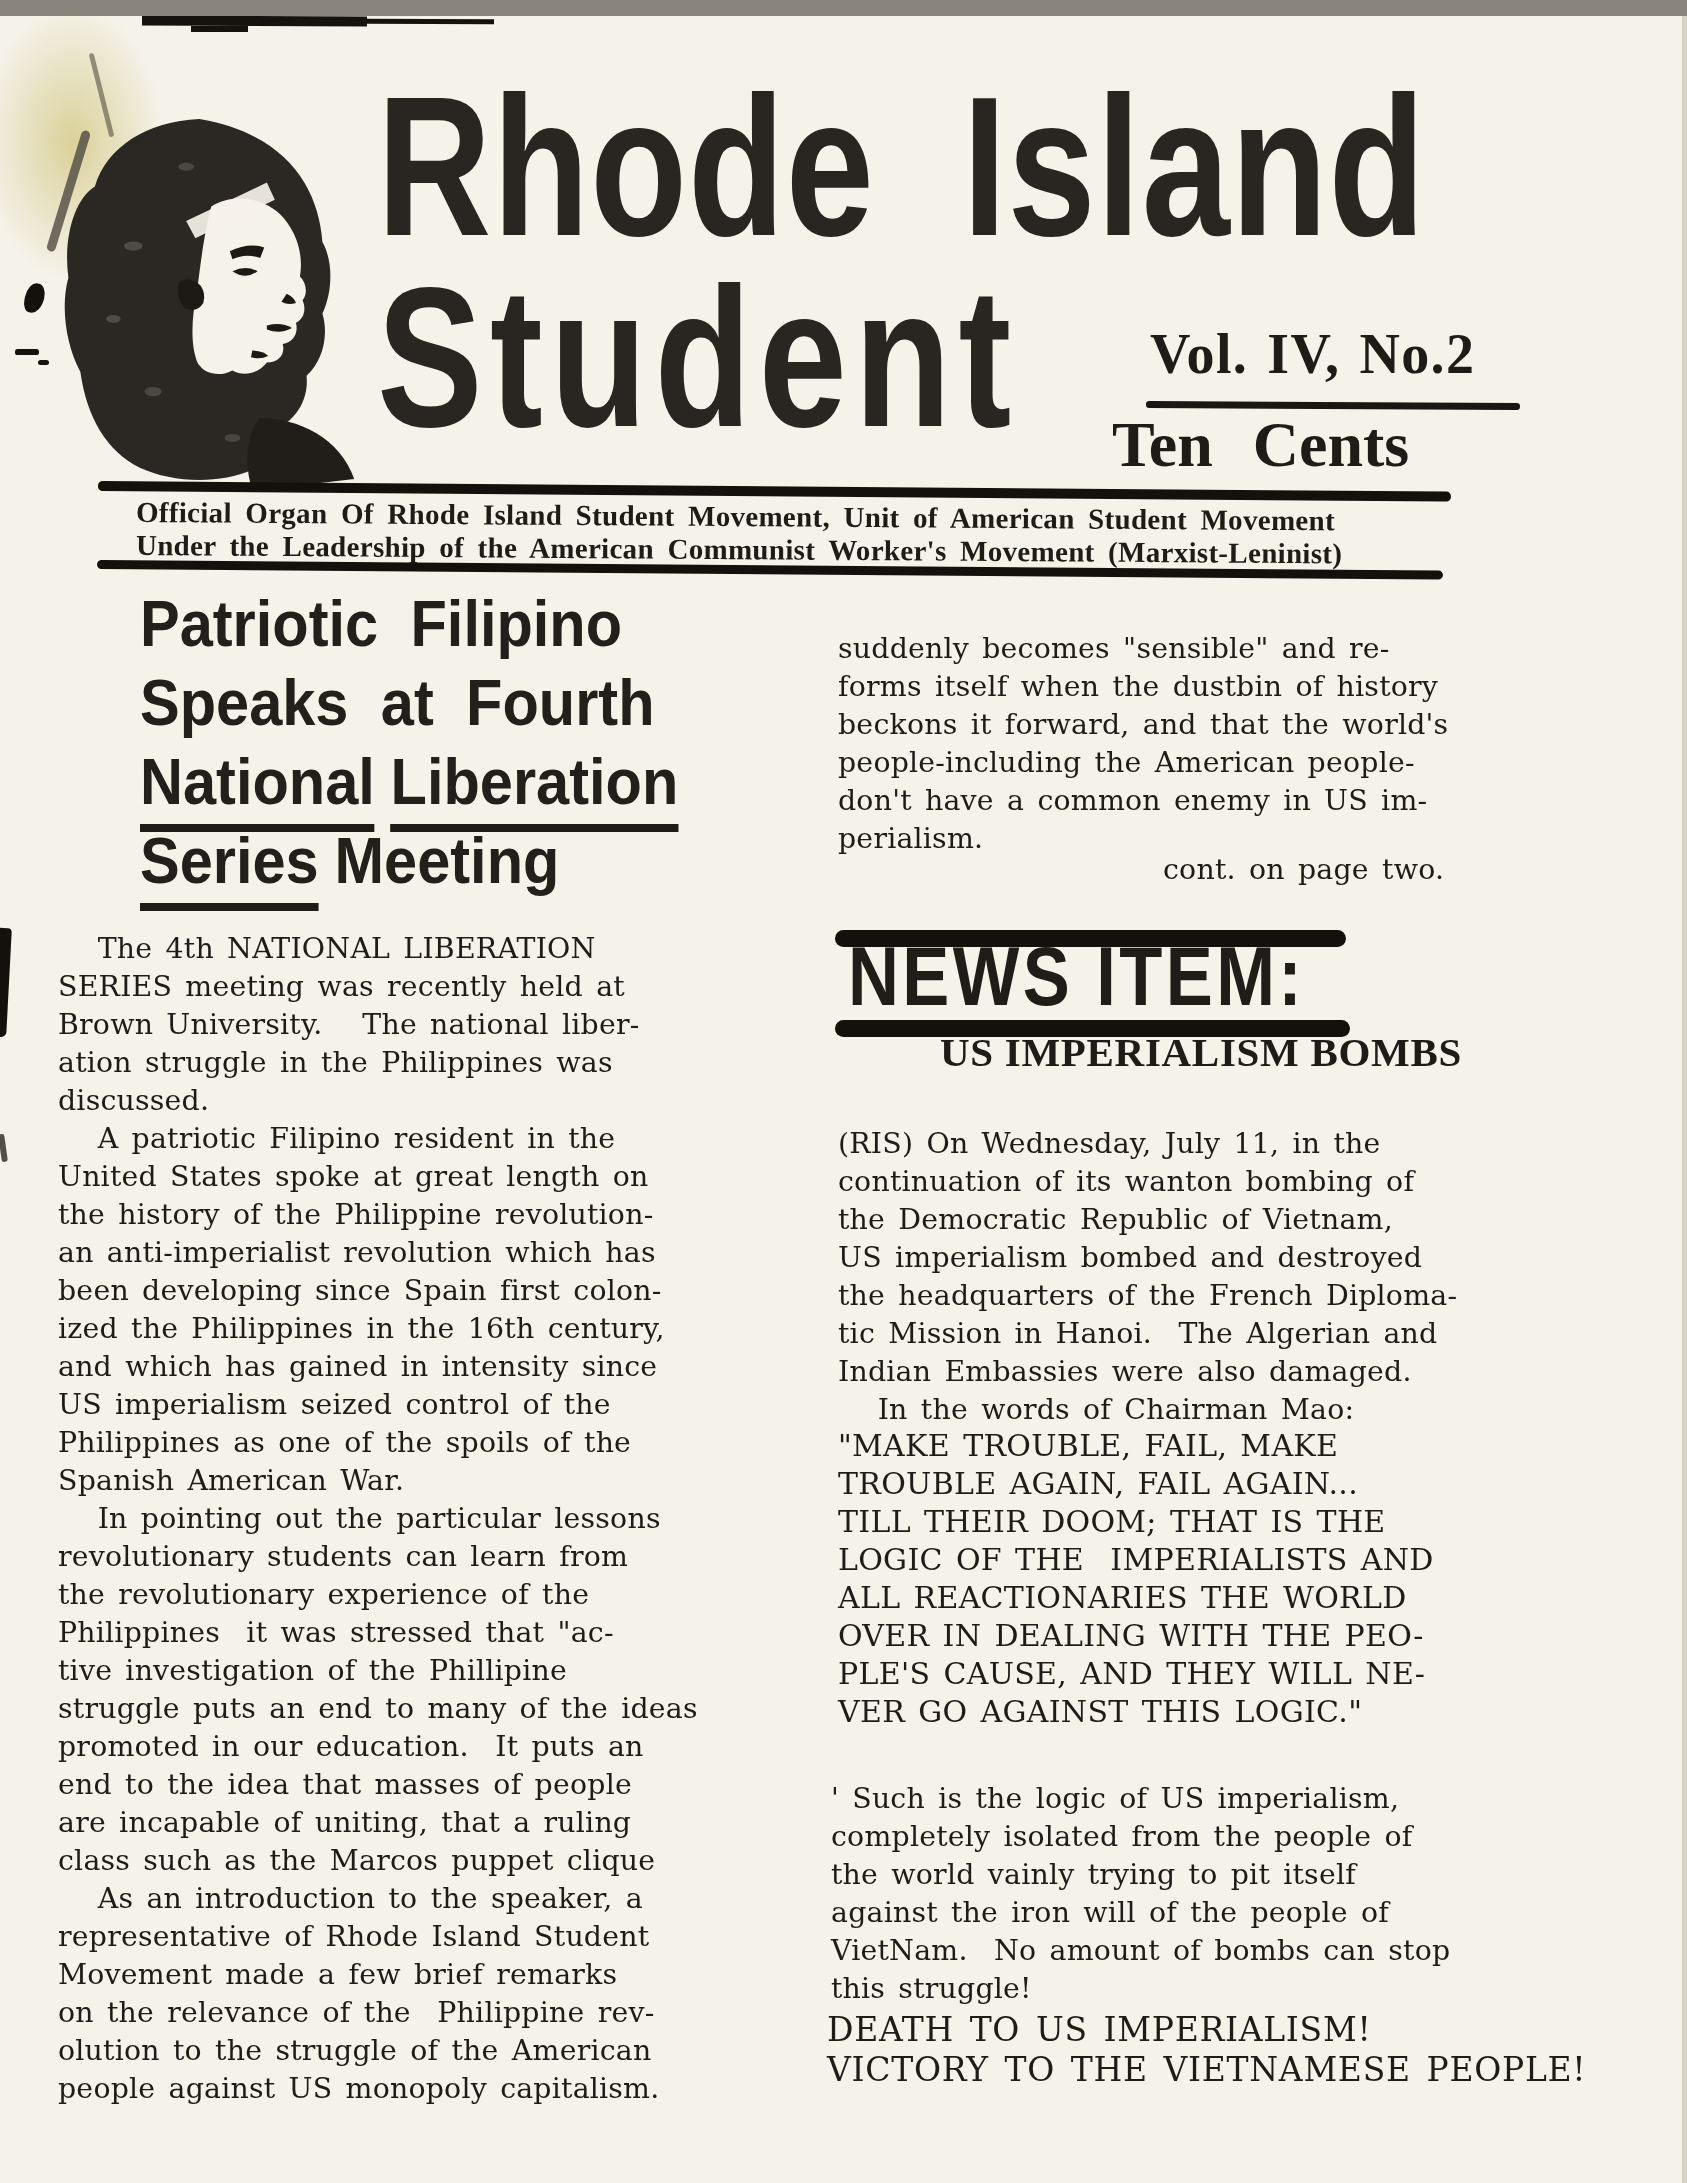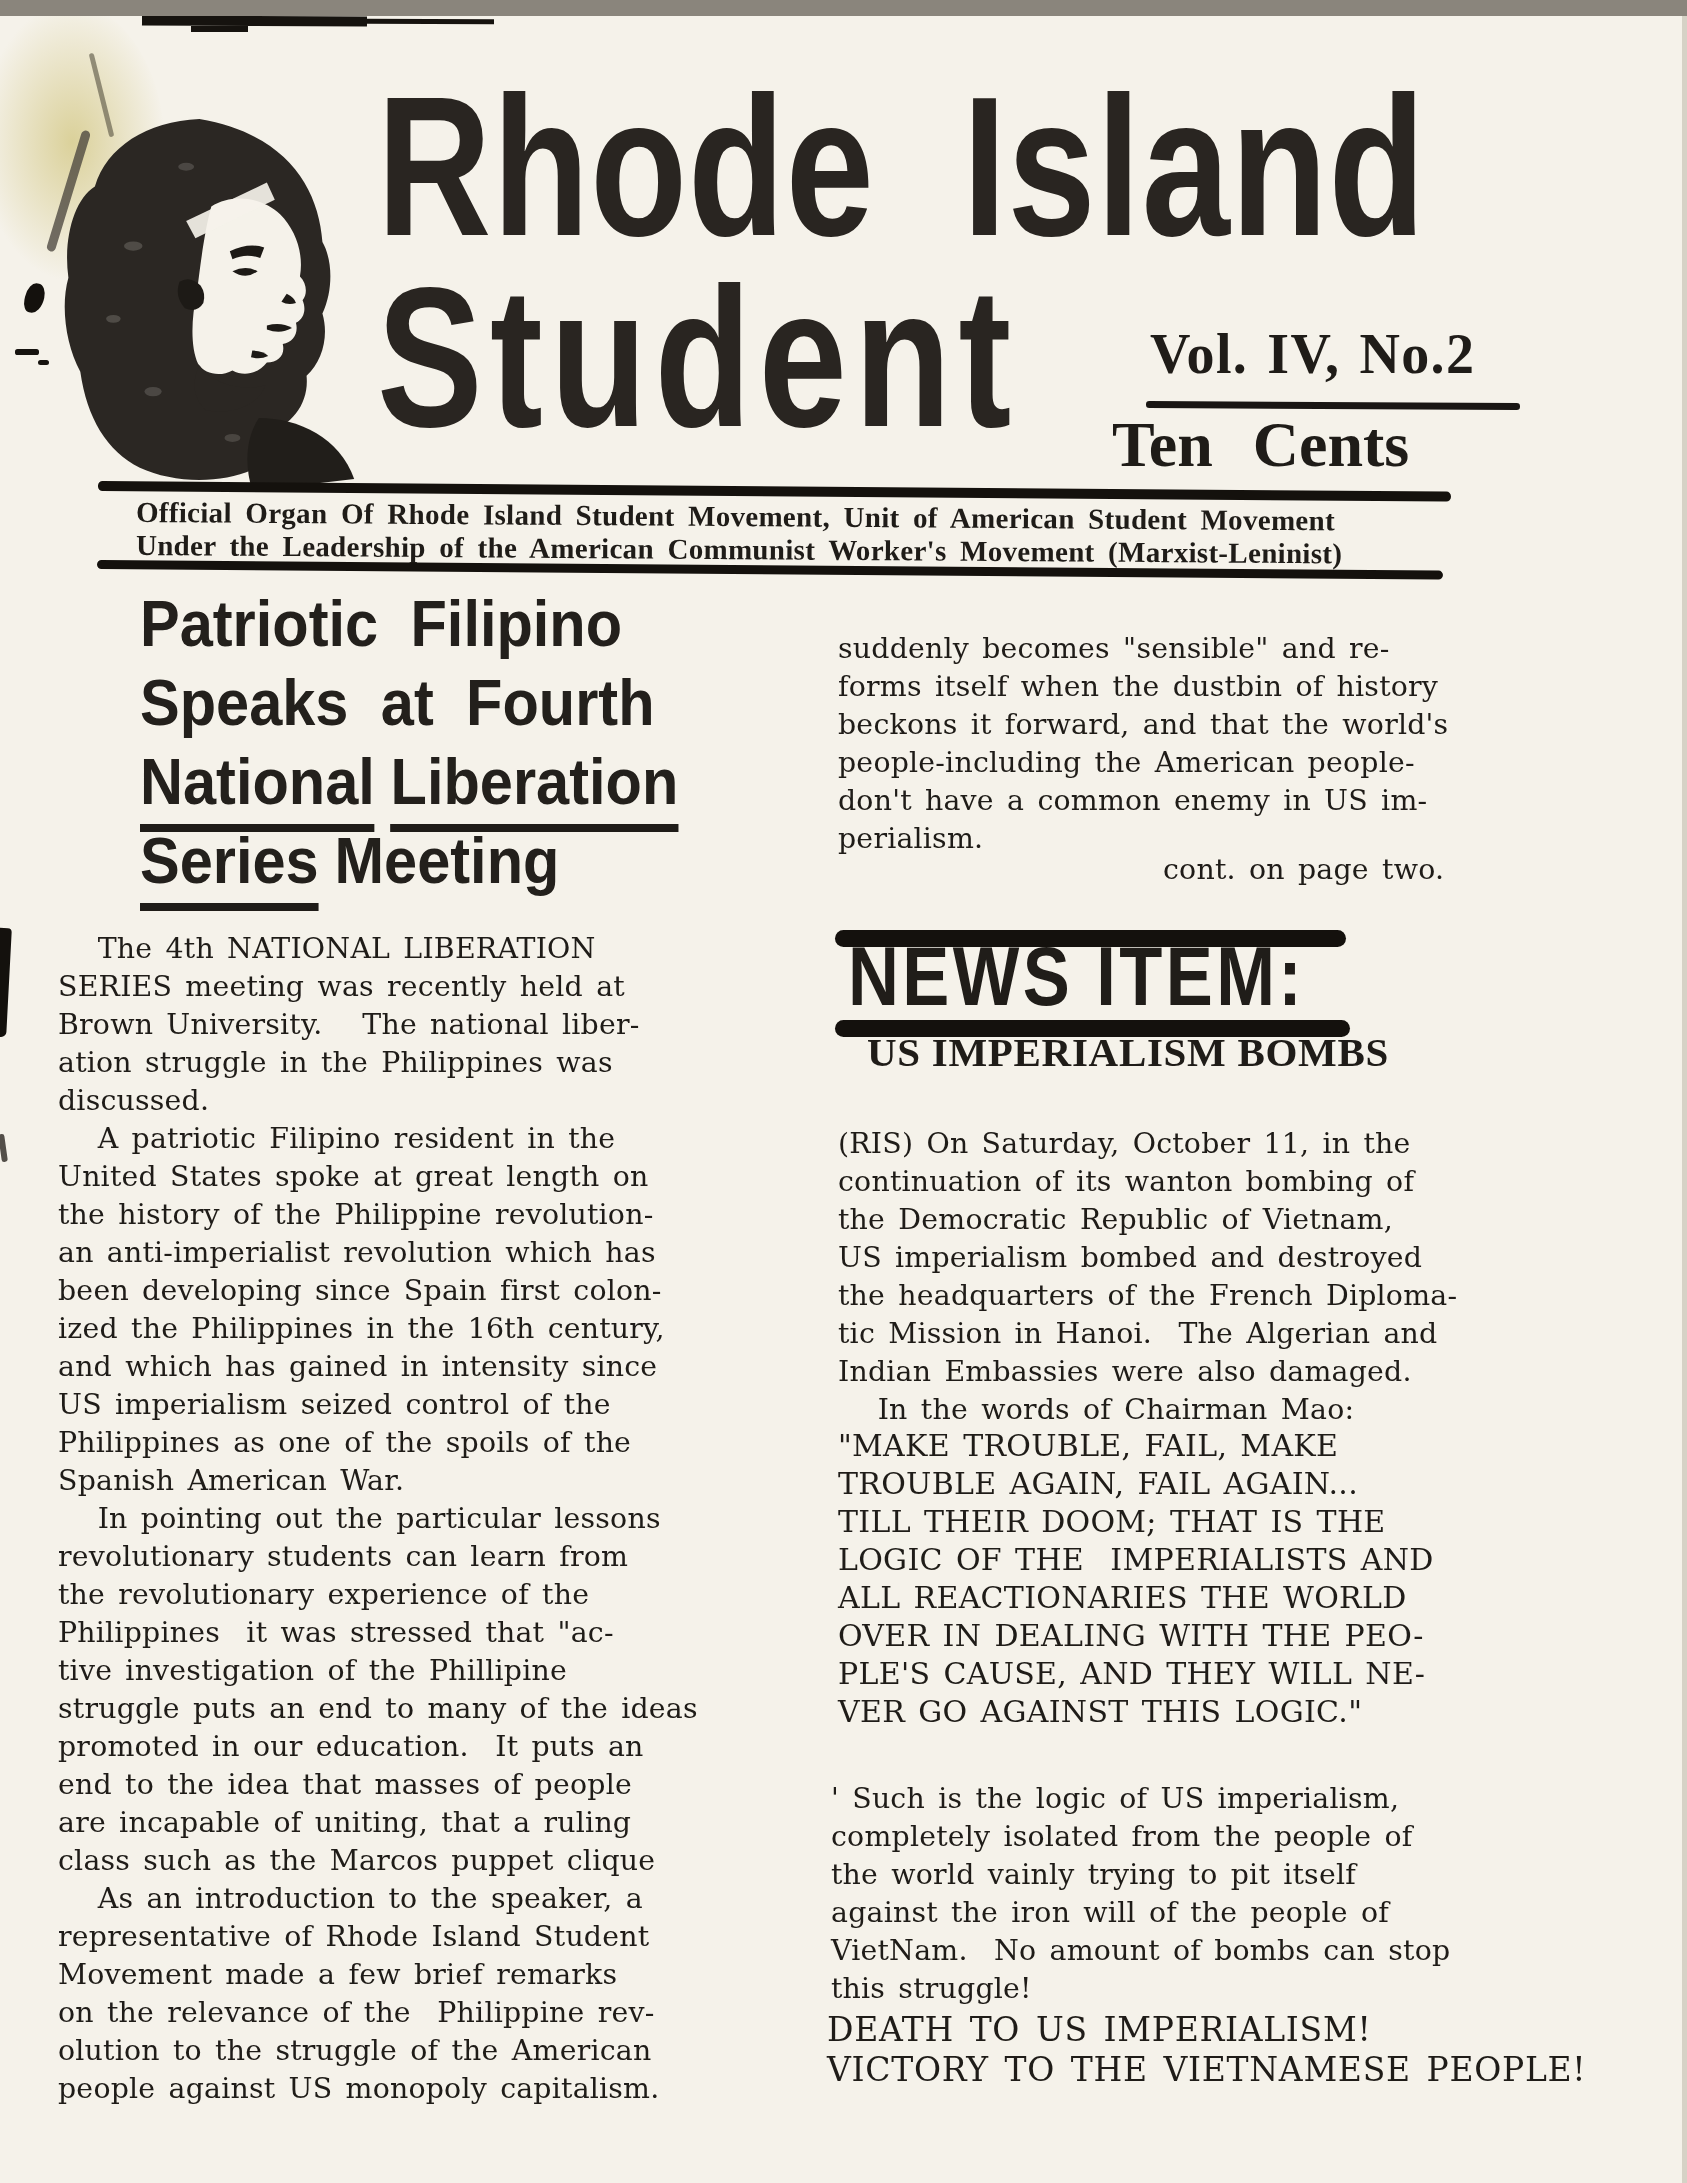--- a/index.html
+++ b/index.html
@@ -63,21 +63,21 @@
   #right-intro { left:838px; top:614px; width:777px; }
   #cont-note { left:1163px; top:835px; white-space:nowrap;text-align:center; }
   .news-bar { background:#14110d; border-radius:8.6px; }
   #news-bar-top { left:835px; top:914px; width:511px; height:17px; }
   #news-bar-bottom { left:835px; top:1004px; width:515px; height:17px; }
   #news-title {
     left:848px; top:924px; font-family:"Liberation Sans", sans-serif; font-weight:bold;
     font-size:83px; line-height:73px; letter-spacing:4px; white-space:nowrap;
     transform:scale(.85,1); transform-origin:left top; color:#201d19;
   }
-  #news-subhead { left:867px; top:1016px; width:668px; 
+  #news-subhead { left:867px; top:1016px; width:668px; text-align:center;
     font-family:"Liberation Serif", serif; font-weight:bold; font-size:41px; line-height:40px; letter-spacing:0.7px; }
   #news-body { left:838px; top:1109px; width:781px; }
   #mao-quote { left:838px; top:1411px; width:787px; font-size:30px; line-height:38px; letter-spacing:0.3px; word-spacing:3.3px; }
   #closing { left:831px; top:1764px; width:784px; }
   #slogans { left:827px; top:1994px; width:827px; font-size:33px; line-height:40px; letter-spacing:0.7px; word-spacing:4.6px; }
 </style>
 </head>
 <body>
 
 <div id="page">
@@ -174,21 +174,21 @@
   <div class="abs bodytext" id="cont-note">cont. on page two.</div>
 
   <div class="abs news-bar" id="news-bar-top"></div>
   <div class="abs" id="news-title">NEWS ITEM:</div>
   <div class="abs news-bar" id="news-bar-bottom"></div>
 
   <div class="abs" id="news-subhead">
     <div>US IMPERIALISM BOMBS</div>
   </div>
 
-  <div class="abs bodytext lines" id="news-body">(RIS) On Saturday, October 11, in the
+  <div class="abs bodytext lines" id="news-body">(RIS) On Wednesday, July 11, in the
 continuation of its wanton bombing of
 the Democratic Republic of Vietnam,
 US imperialism bombed and destroyed
 the headquarters of the French Diploma-
 tic Mission in Hanoi.  The Algerian and
 Indian Embassies were also damaged.
    In the words of Chairman Mao:</div>
   <div class="abs lines" id="mao-quote">"MAKE TROUBLE, FAIL, MAKE
 TROUBLE AGAIN, FAIL AGAIN...
 TILL THEIR DOOM; THAT IS THE

